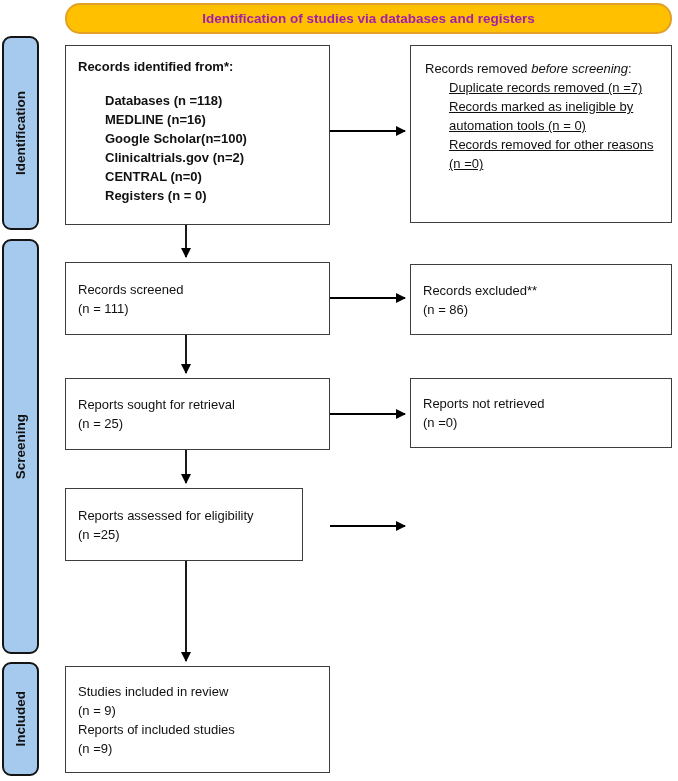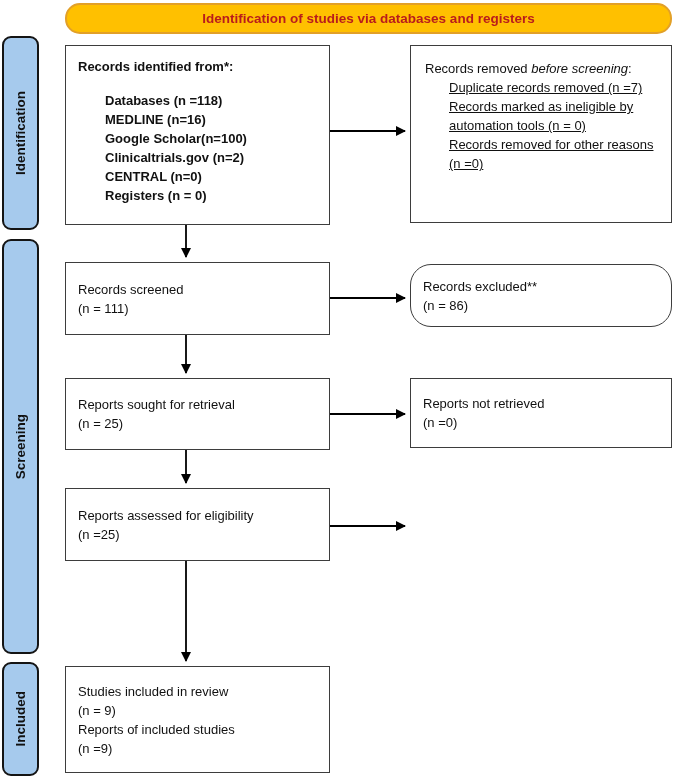--- a/index.html
+++ b/index.html
@@ -6,21 +6,21 @@
   #stage {
     position:relative; width:678px; height:781px; background:#ffffff;
     font-family:"Liberation Sans", sans-serif; color:#111;
     overflow:hidden;
   }
   
   .banner {
     position:absolute; left:65px; top:3px; width:607px; height:31px;
     background:#FFC000; border:2px solid #e2a028; border-radius:15px;
     box-sizing:border-box; display:flex; align-items:center; justify-content:center;
-    font-weight:bold; font-size:13.5px; color:#b91c1c;
+    font-weight:bold; font-size:13.5px; color:#a21caf;
   }
   
   .side {
     position:absolute; left:2px; width:37px;
     background:#A6CAED; border:2px solid #141414; border-radius:9px;
     box-sizing:border-box; display:flex; align-items:center; justify-content:center;
   }
   .side span {
     writing-mode:vertical-rl; transform:rotate(180deg);
     font-weight:bold; font-size:13.5px; white-space:nowrap; color:#111;
@@ -71,42 +71,42 @@
   <div class="fbox cenv" style="left:65px; top:262px; width:265px; height:73px;">
     <div>Records screened</div>
     <div>(n = 111)</div>
   </div>
 
   <div class="fbox cenv" style="left:65px; top:378px; width:265px; height:72px;">
     <div>Reports sought for retrieval</div>
     <div>(n = 25)</div>
   </div>
 
-  <div class="fbox cenv" style="left:65px; top:488px; width:265px; height:73px;">
+  <div class="fbox cenv" style="left:65px; top:488px; width:238px; height:73px;">
     <div>Reports assessed for eligibility</div>
     <div>(n =25)</div>
   </div>
 
   <div class="fbox cenv" style="left:65px; top:666px; width:265px; height:107px;">
     <div>Studies included in review</div>
     <div>(n = 9)</div>
     <div>Reports of included studies</div>
     <div>(n =9)</div>
   </div>
 
   <div class="fbox" style="left:410px; top:45px; width:262px; height:178px; padding:13px 14px; ">
     <div><span>Records removed </span><i>before screening</i><span>:</span></div>
     <div>
       <div class="ind2">Duplicate records removed (n =7)</div>
       <div class="ind2">Records marked as ineligible by automation tools (n = 0)</div>
       <div class="ind2">Records removed for other reasons (n =0)</div>
     </div>
   </div>
 
-  <div class="fbox cenv" style="left:410px; top:264px; width:262px; height:63px;border-radius:21px;">
+  <div class="fbox cenv" style="left:410px; top:264px; width:262px; height:71px;">
     <div>Records excluded**</div>
     <div>(n = 86)</div>
   </div>
 
   <div class="fbox cenv" style="left:410px; top:378px; width:262px; height:70px;">
     <div>Reports not retrieved</div>
     <div>(n =0)</div>
   </div>
 
 

